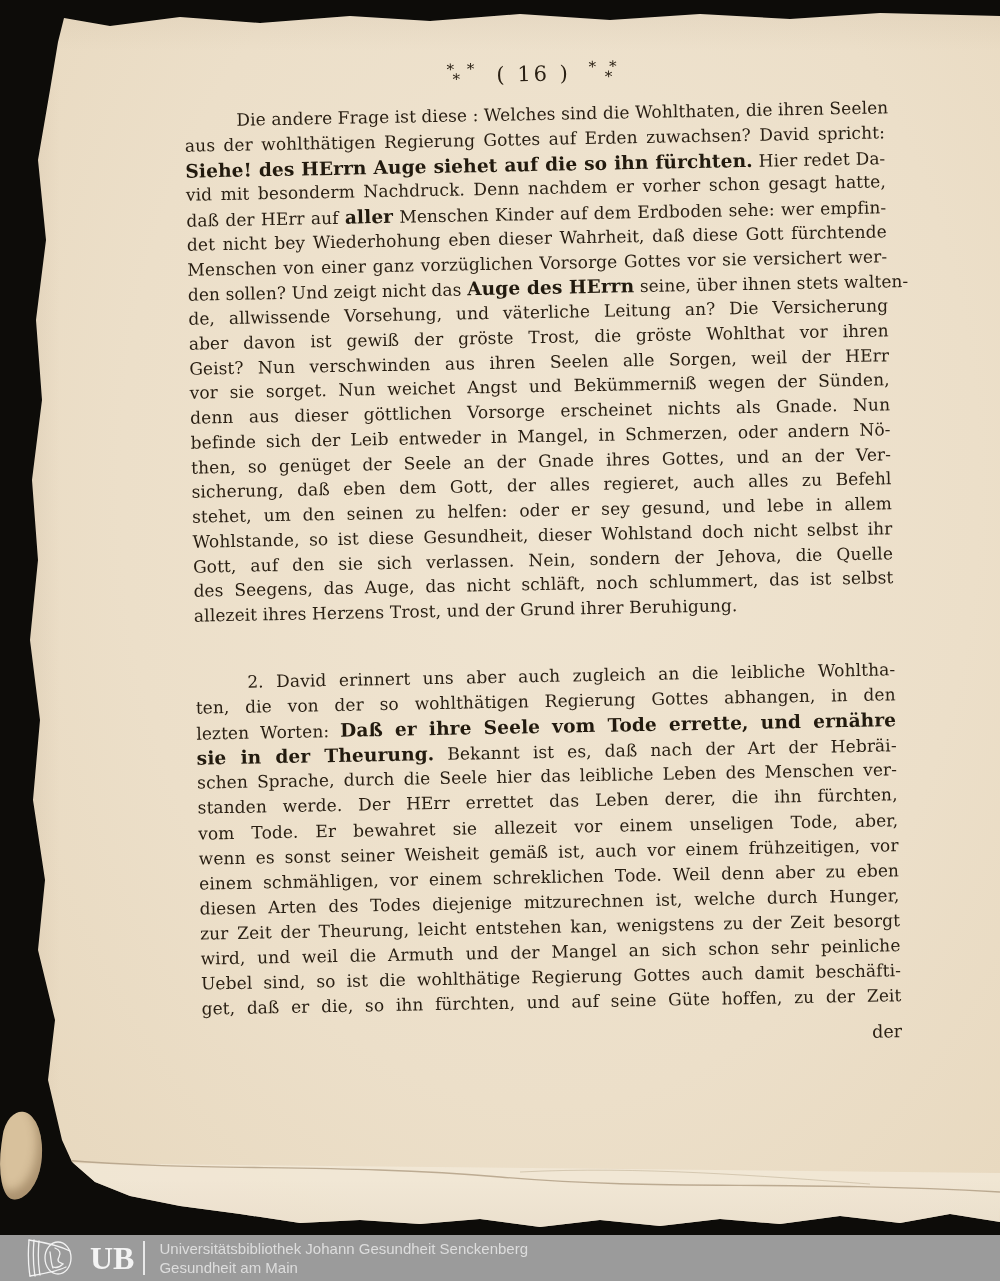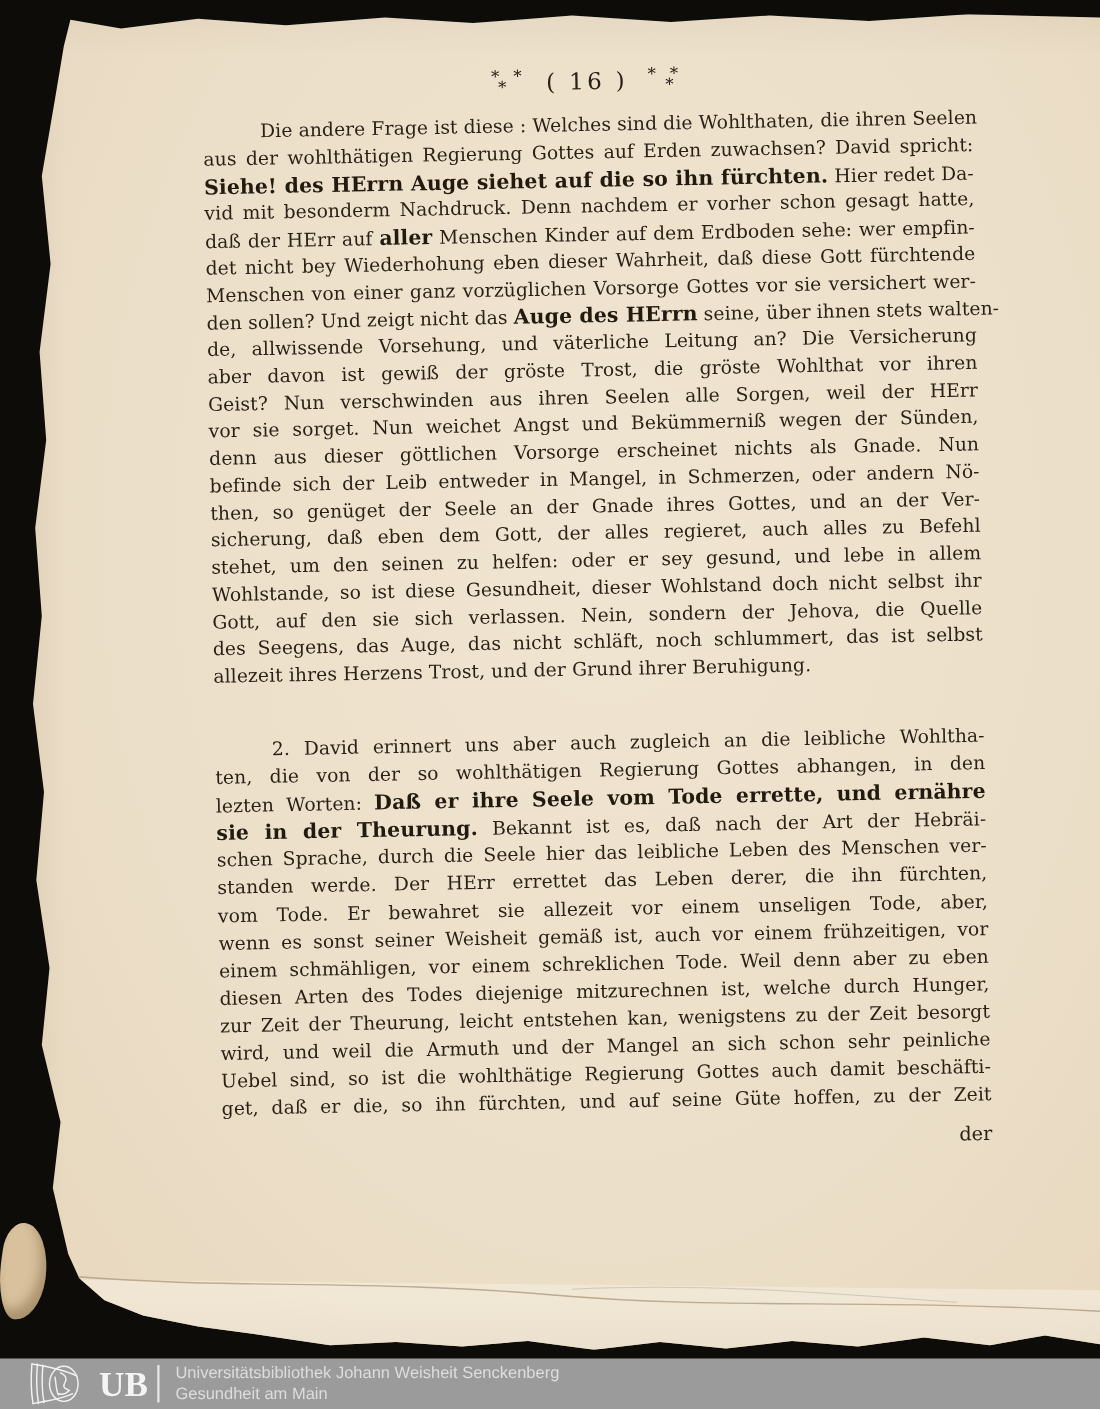--- a/index.html
+++ b/index.html
@@ -175,18 +175,18 @@
           <path d="M4 38 C 22 35, 32 33, 40 29"></path>
           <ellipse cx="32" cy="20" rx="13" ry="16"></ellipse>
           <path d="M29 10 c 5 2 6 5 4 9 c -1 2 -2 3 0 5 l 4 2 c -3 3 -7 4 -10 3"></path>
           <path d="M24 14 c 1 6 1 12 3 16"></path>
         </g>
       </svg>
       <span class="ub">UB</span>
       <span class="divider"></span>
     </div>
     <div class="banner-text">
-      <div>Universitätsbibliothek Johann Weisheit Senckenberg</div>
+      <div>Universitätsbibliothek Johann Gesundheit Senckenberg</div>
       <div>Gesundheit am Main</div>
     </div>
   </div>
 
 </div>
 
 </body></html>

